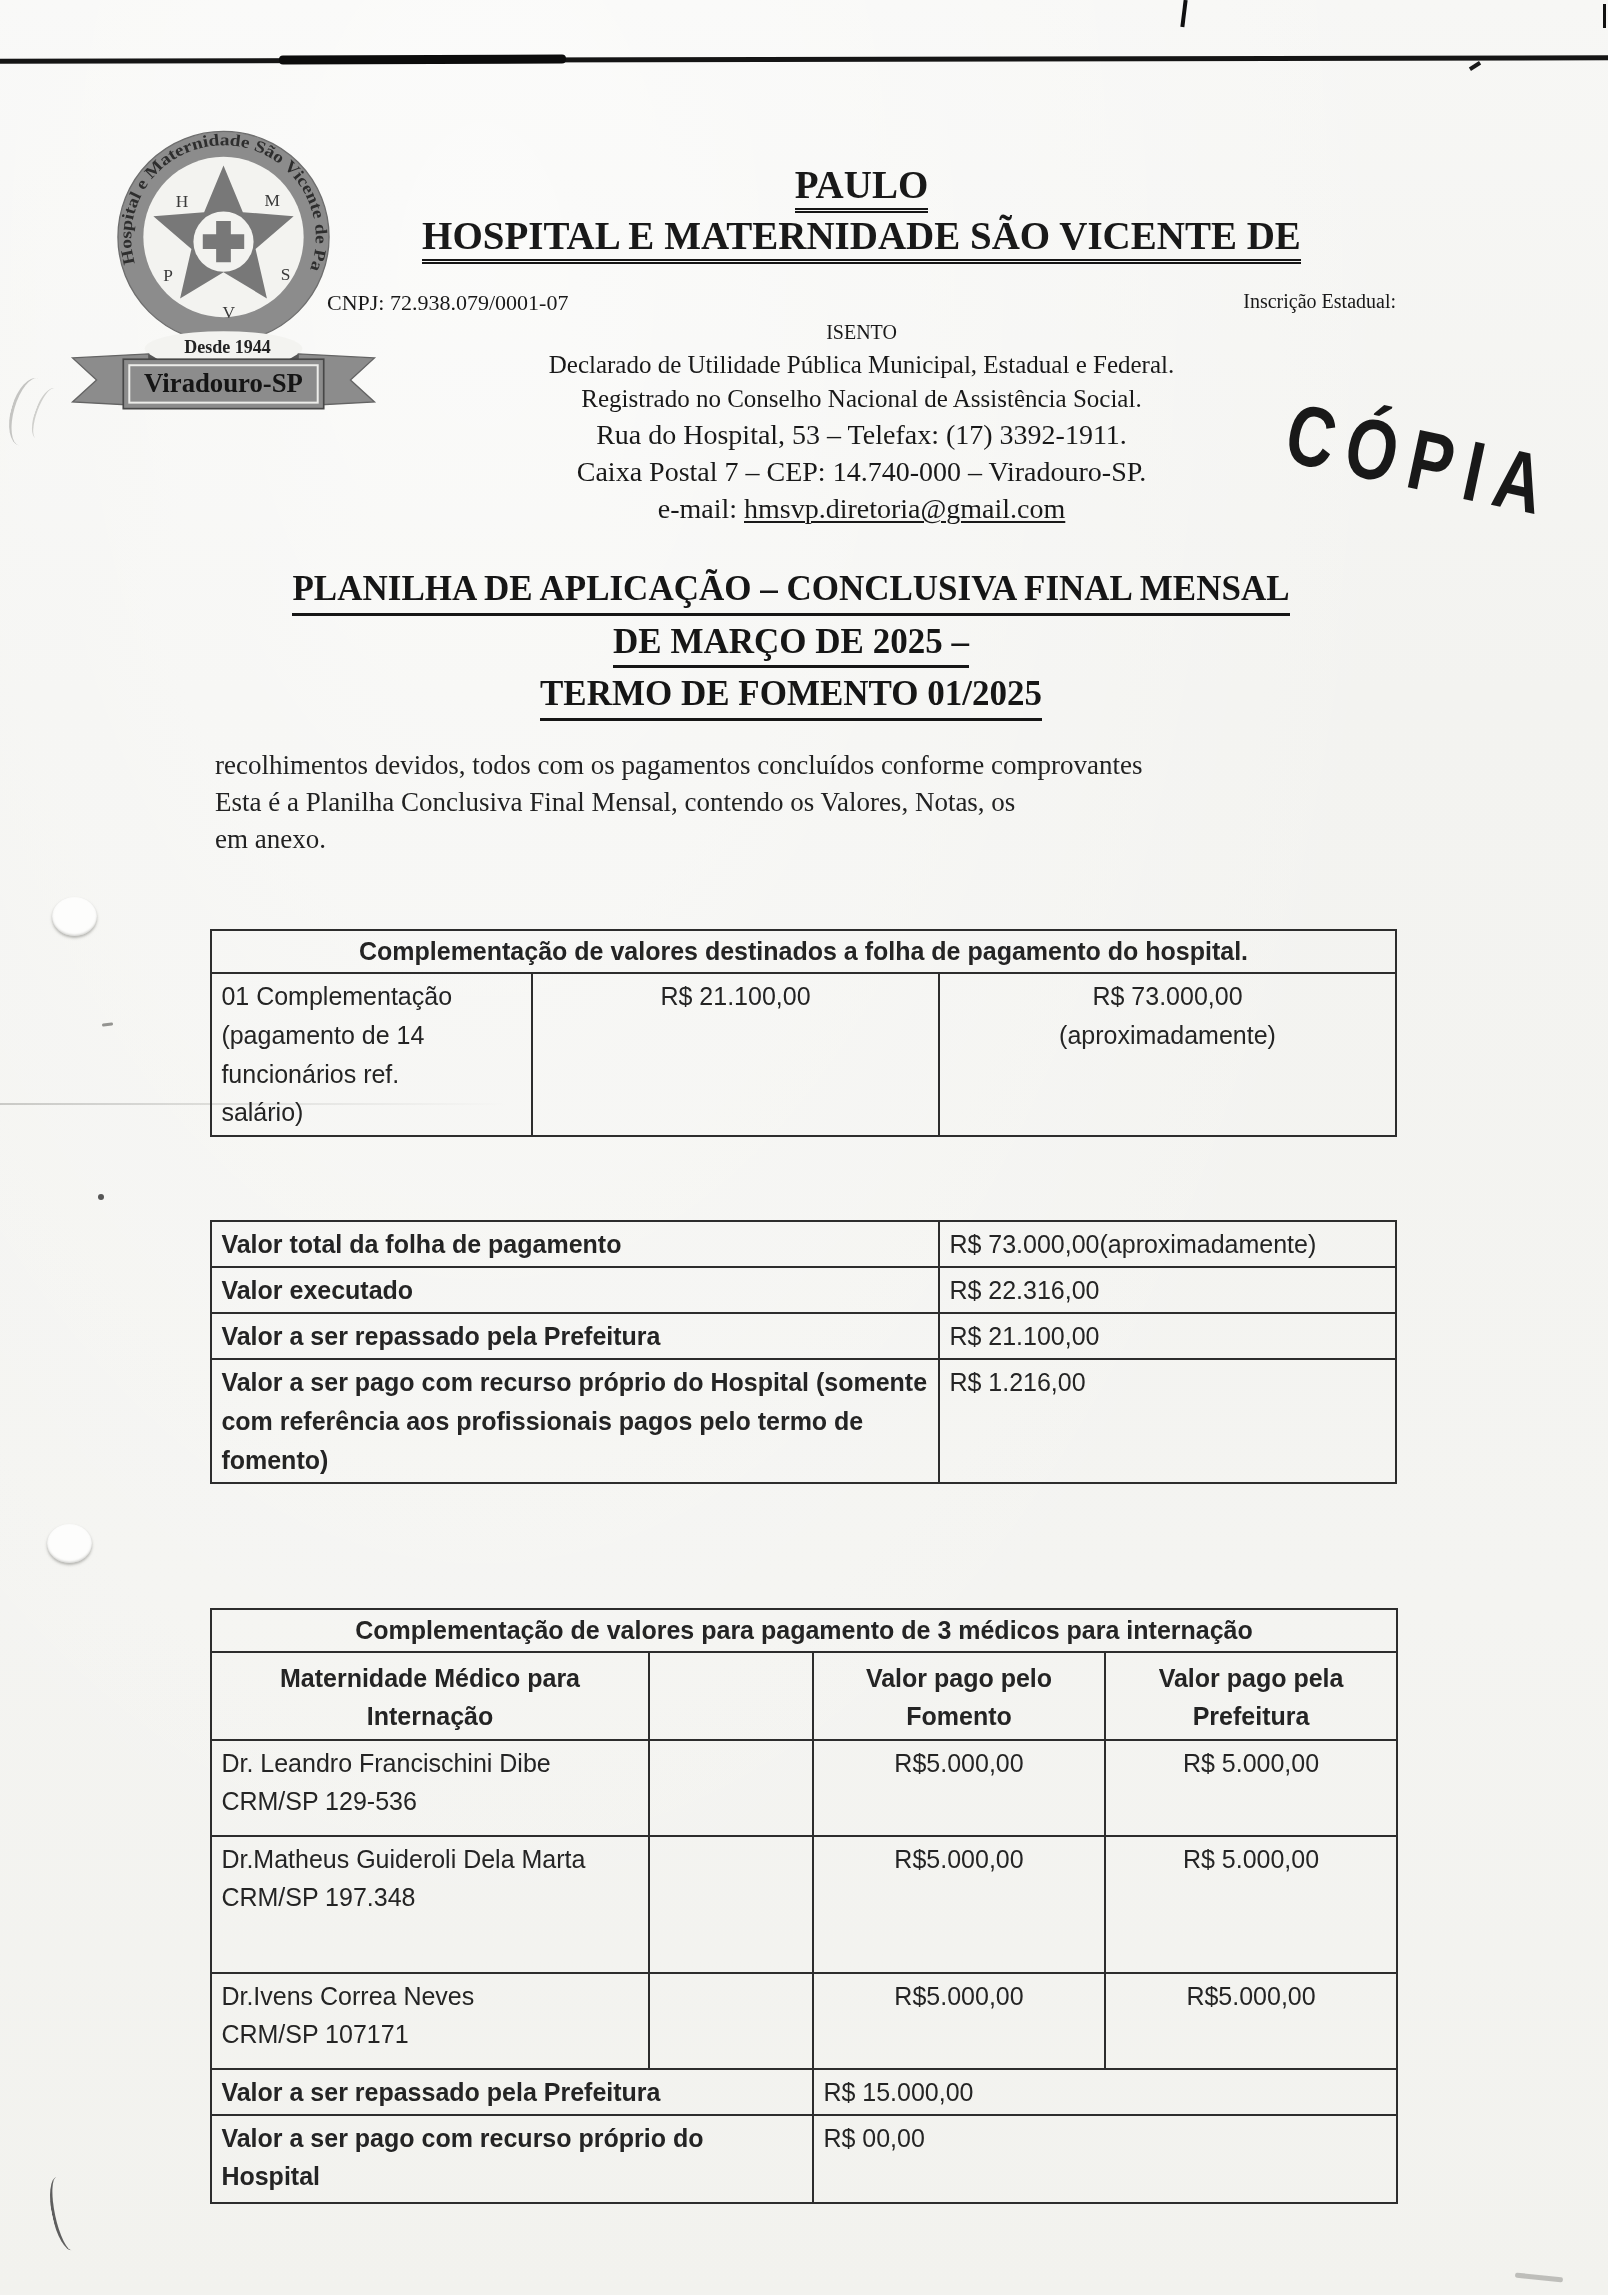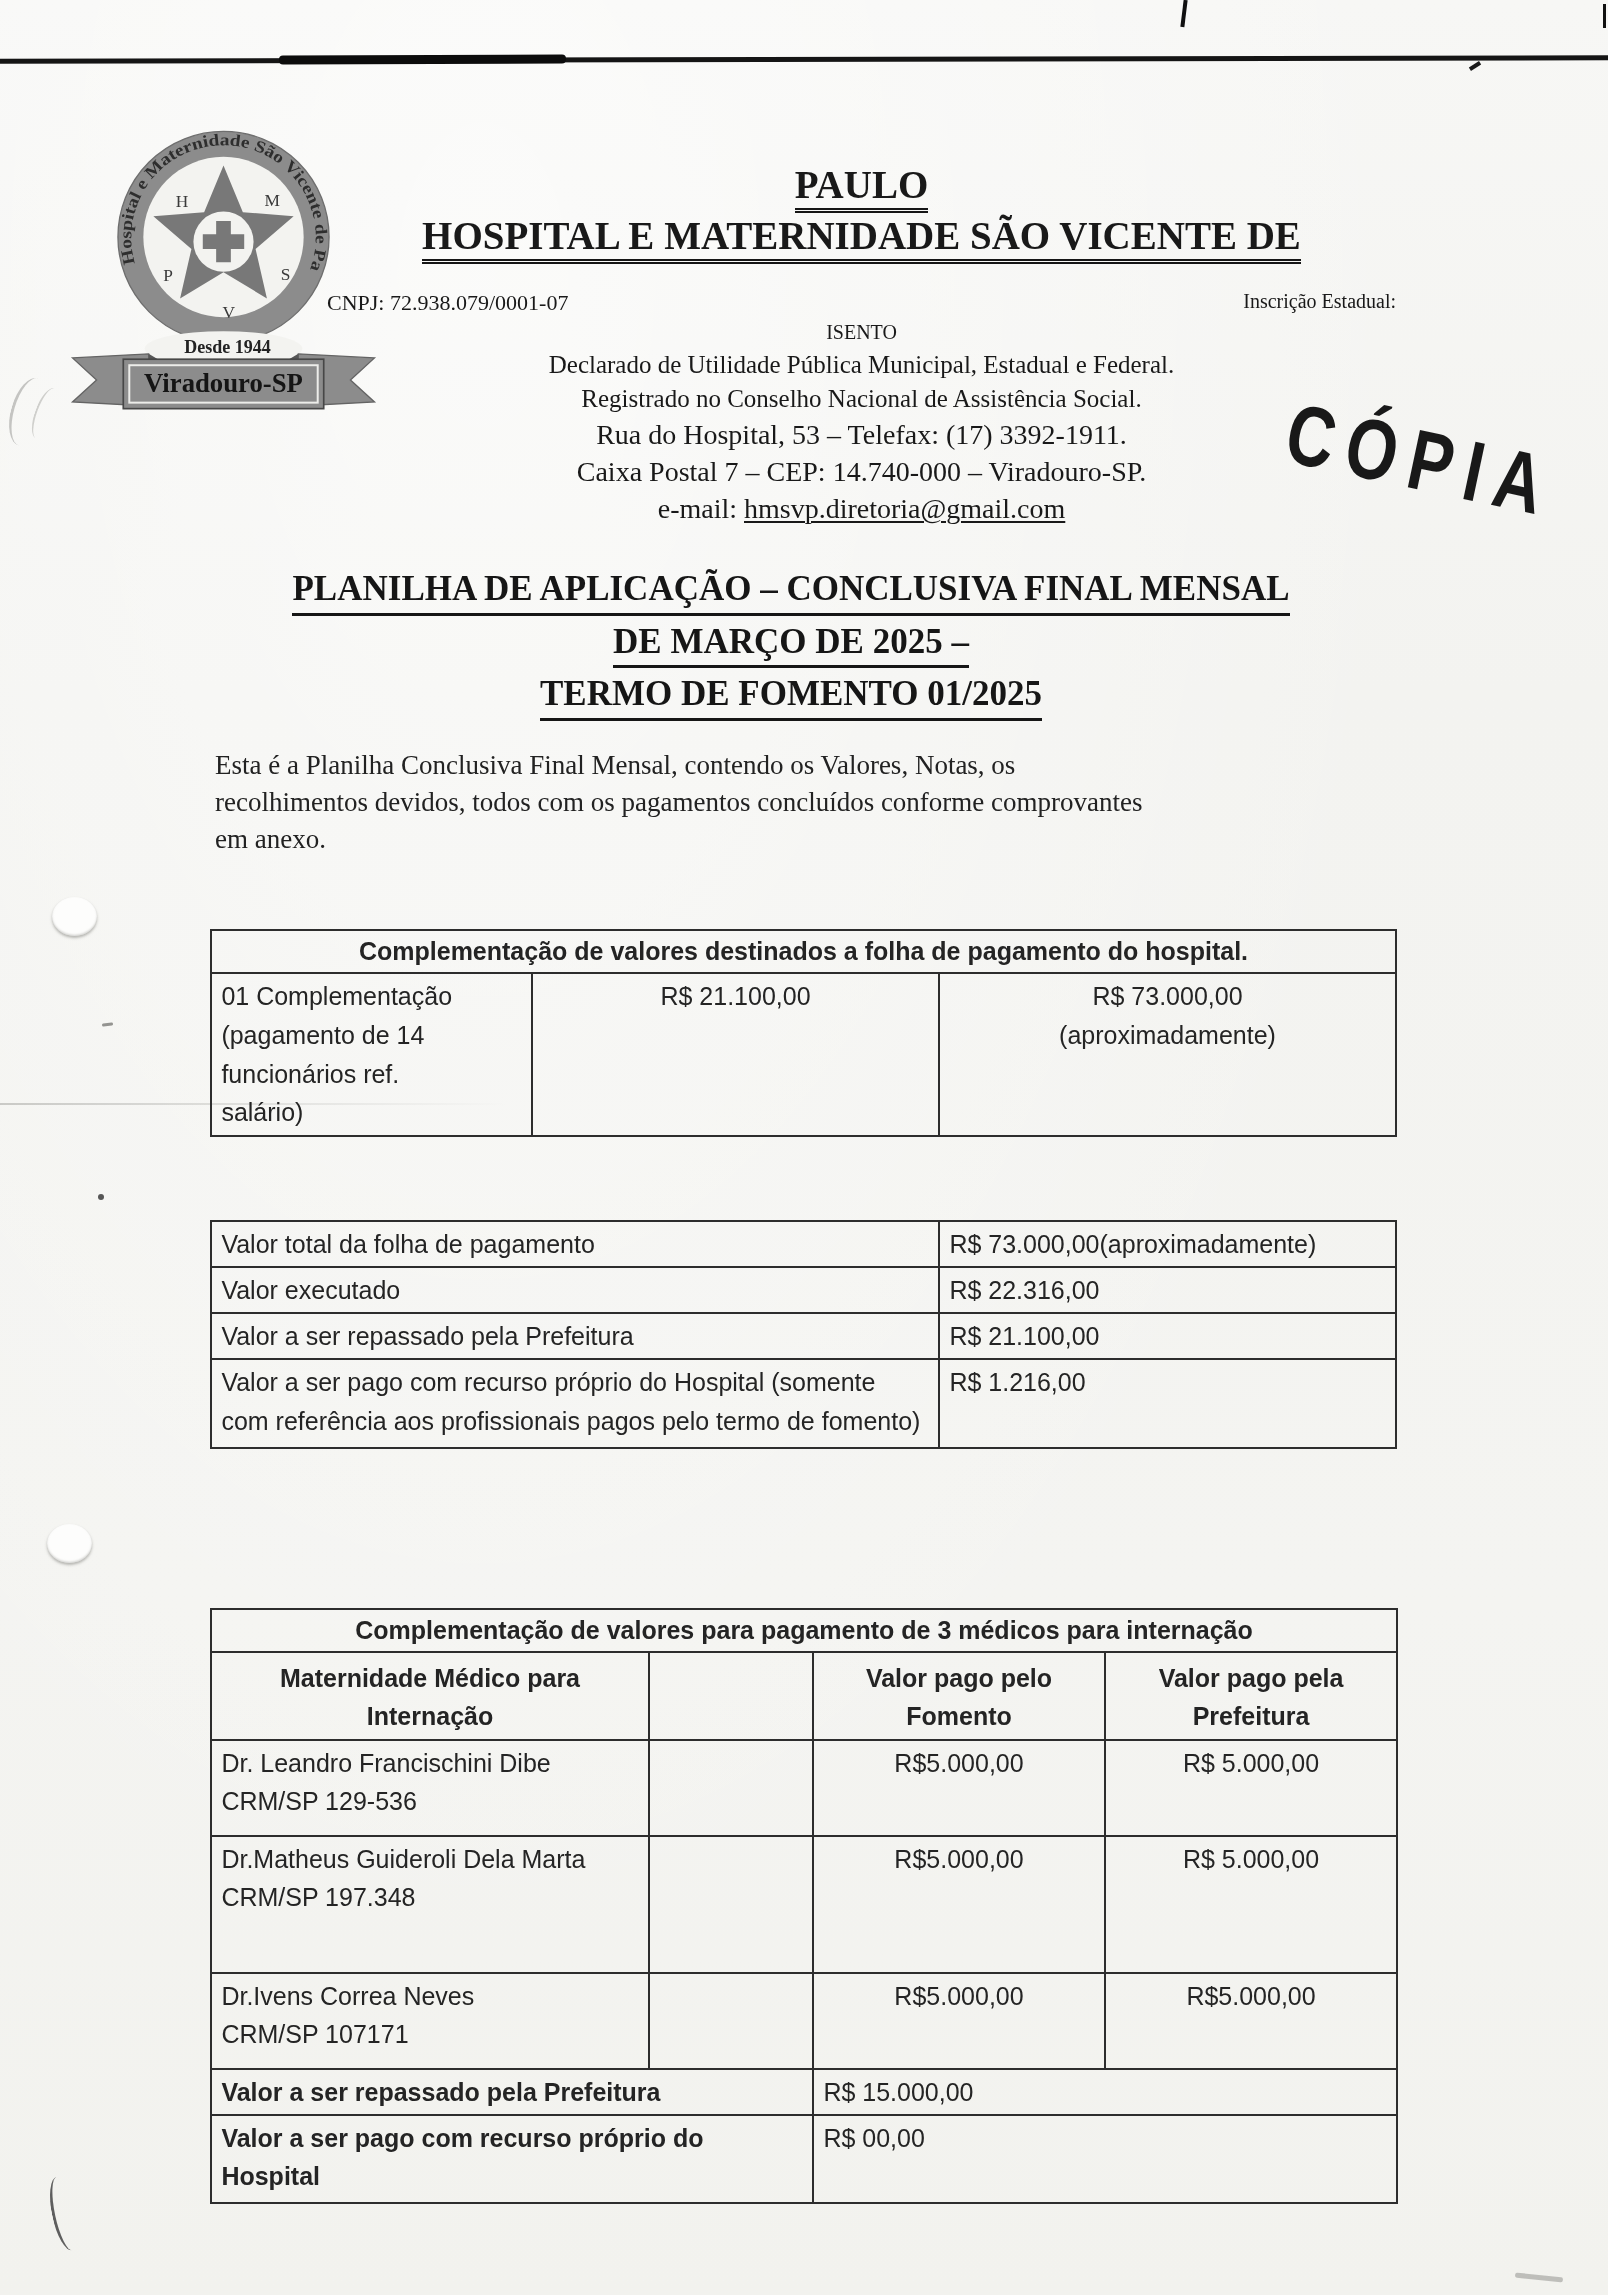--- a/index.html
+++ b/index.html
@@ -76,21 +76,21 @@
   td, th { border:2px solid #2d2d2d; padding:2.7px 9.4px; vertical-align:top; text-align:left; font-weight:400; }
   .title-cell { text-align:center; font-weight:700; vertical-align:middle; padding:1.3px 6.7px; }
   .t1 { top:929px; width:1185px; }
   .t1 .head-row th { text-align:center; font-weight:700; padding-top:6.7px; }
   .t1 .title-row { height:39px; }
   .t1 .head-row { height:77px; }
   .t1 .data-row { height:150px; }
   .t1 .center { text-align:center; }
   .t1 .desc-cell { padding-right:58px; }
   .t2 { top:1220px; width:1185px; }
-  .t2 td.lbl { font-weight:400; }
+  .t2 td.lbl { font-weight:700; }
   .t2 .r1, .t2 .r2, .t2 .r3 { height:42px; }
   .t2 .r4 { height:89px; }
   .t3 { top:1608px; width:1185px; }
   .t3 .head-row th { text-align:center; font-weight:700; padding-top:5.3px; }
   .t3 .title-row { height:43px; }
   .t3 .head-row { height:83px; }
   .t3 .row-doc1 { height:96px; }
   .t3 .row-doc2 { height:137px; }
   .t3 .row-doc3 { height:96px; }
   .t3 .row-f1 { height:43px; }
@@ -164,22 +164,22 @@
     <div class="lh-center email-line"><span>e-mail: </span><span class="email-link">hmsvp.diretoria@gmail.com</span></div>
   </div>
 
   <div class="doc-title">
     <div class="line"><span class="uline">PLANILHA DE APLICAÇÃO – CONCLUSIVA FINAL MENSAL</span></div>
     <div class="line"><span class="uline">DE MARÇO DE 2025 –</span></div>
     <div class="line"><span class="uline">TERMO DE FOMENTO 01/2025</span></div>
   </div>
 
   <div class="intro">
+    <div>recolhimentos devidos, todos com os pagamentos concluídos conforme comprovantes</div>
     <div>Esta é a Planilha Conclusiva Final Mensal, contendo os Valores, Notas, os</div>
-    <div>recolhimentos devidos, todos com os pagamentos concluídos conforme comprovantes</div>
     <div>em anexo.</div>
   </div>
 
   <table class="t1">
     <colgroup>
         <col style="width:321px">
         <col style="width:407px">
         <col style="width:457px">
       </colgroup>
     <tbody>

